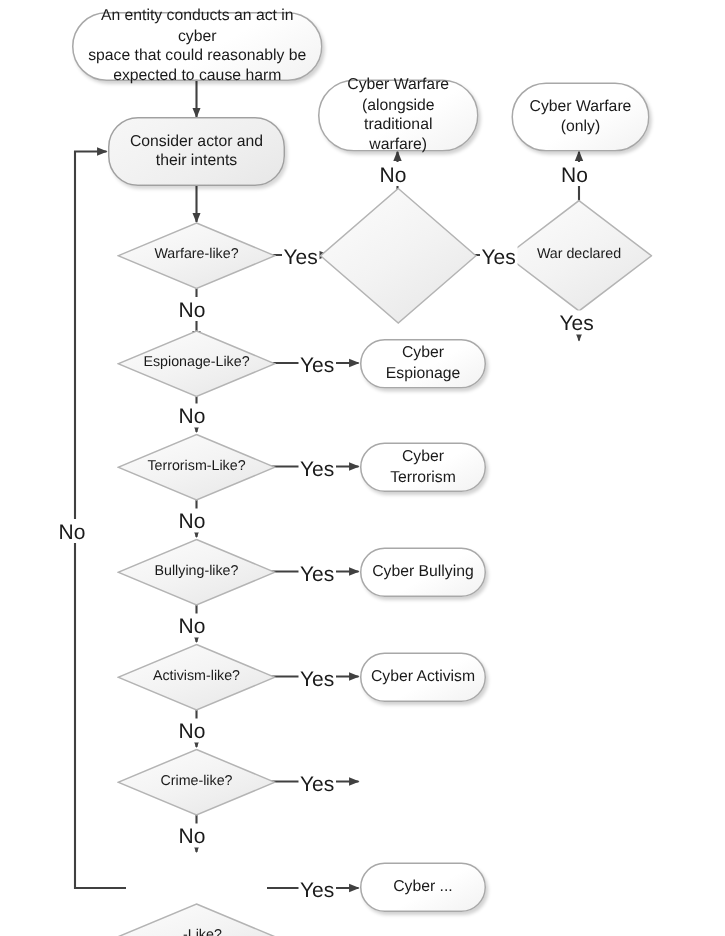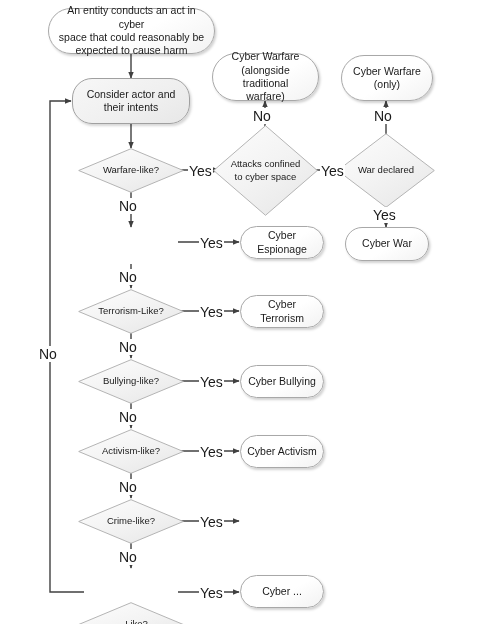--- a/index.html
+++ b/index.html
@@ -156,46 +156,47 @@
     <svg class="dshape" viewBox="0 0 106 45" preserveAspectRatio="none">
       <polygon points="53,0.7 105.3,22.5 53,44.3 0.7,22.5" fill="url(#dgrad)" stroke="#b4b4b4" stroke-width="1"></polygon>
     </svg>
     <span class="node-text">Warfare-like?</span>
   </div>
 
   <div class="node diamond" style="left:213px; top:125px; width:105px; height:91px;">
     <svg class="dshape" viewBox="0 0 105 91" preserveAspectRatio="none">
       <polygon points="52.5,0.7 104.3,45.5 52.5,90.3 0.7,45.5" fill="url(#dgrad)" stroke="#b4b4b4" stroke-width="1"></polygon>
     </svg>
-    <span class="node-text">Attacks confined
-to cyber space</span>
   </div>
 
   <div class="node diamond" style="left:337px; top:133px; width:98px; height:75px;">
     <svg class="dshape" viewBox="0 0 98 75" preserveAspectRatio="none">
       <polygon points="49,0.7 97.3,37.5 49,74.3 0.7,37.5" fill="url(#dgrad)" stroke="#b4b4b4" stroke-width="1"></polygon>
     </svg>
     <span class="node-text">War declared</span>
   </div>
 
   <div class="node pill" style="left:212px; top:53px; width:107px; height:48px;">
     <span class="node-text">Cyber Warfare
 (alongside traditional
 warfare)</span>
   </div>
 
   <div class="node pill" style="left:341px; top:55px; width:92px; height:46px;">
     <span class="node-text">Cyber Warfare
 (only)</span>
   </div>
 
-  <div class="node pill" style="left:345px; top:227px; width:84px; height:34px;">
-    <span class="node-text">Cyber War</span>
-  </div>
-
+
+  <div class="node diamond" style="left:78px; top:220px; width:106px; height:45px;">
+    <svg class="dshape" viewBox="0 0 106 45" preserveAspectRatio="none">
+      <polygon points="53,0.7 105.3,22.5 53,44.3 0.7,22.5" fill="url(#dgrad)" stroke="#b4b4b4" stroke-width="1"></polygon>
+    </svg>
+    <span class="node-text">Espionage-Like?</span>
+  </div>
   <div class="node pill" style="left:240px; top:226px; width:84px; height:33px;">
     <span class="node-text">Cyber Espionage</span>
   </div>
 
   <div class="node diamond" style="left:78px; top:289px; width:106px; height:45px;">
     <svg class="dshape" viewBox="0 0 106 45" preserveAspectRatio="none">
       <polygon points="53,0.7 105.3,22.5 53,44.3 0.7,22.5" fill="url(#dgrad)" stroke="#b4b4b4" stroke-width="1"></polygon>
     </svg>
     <span class="node-text">Terrorism-Like?</span>
   </div>

